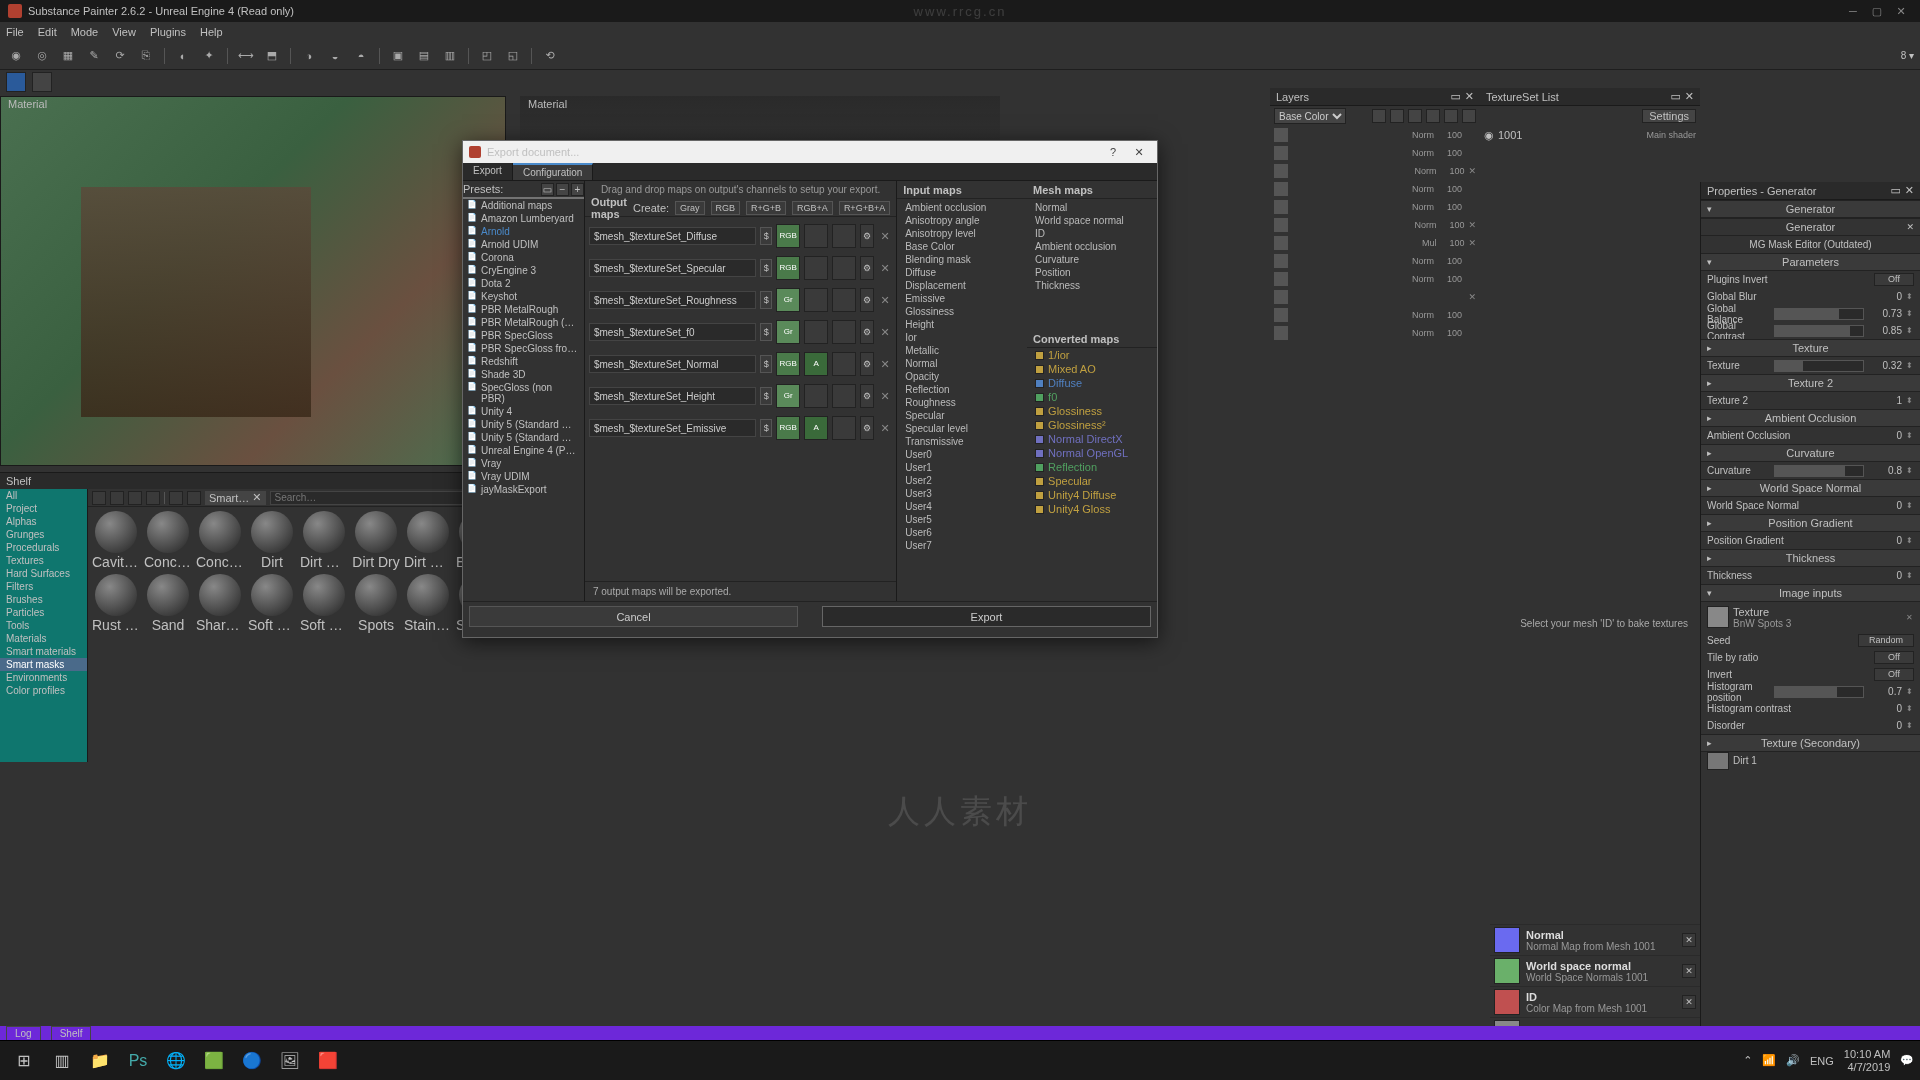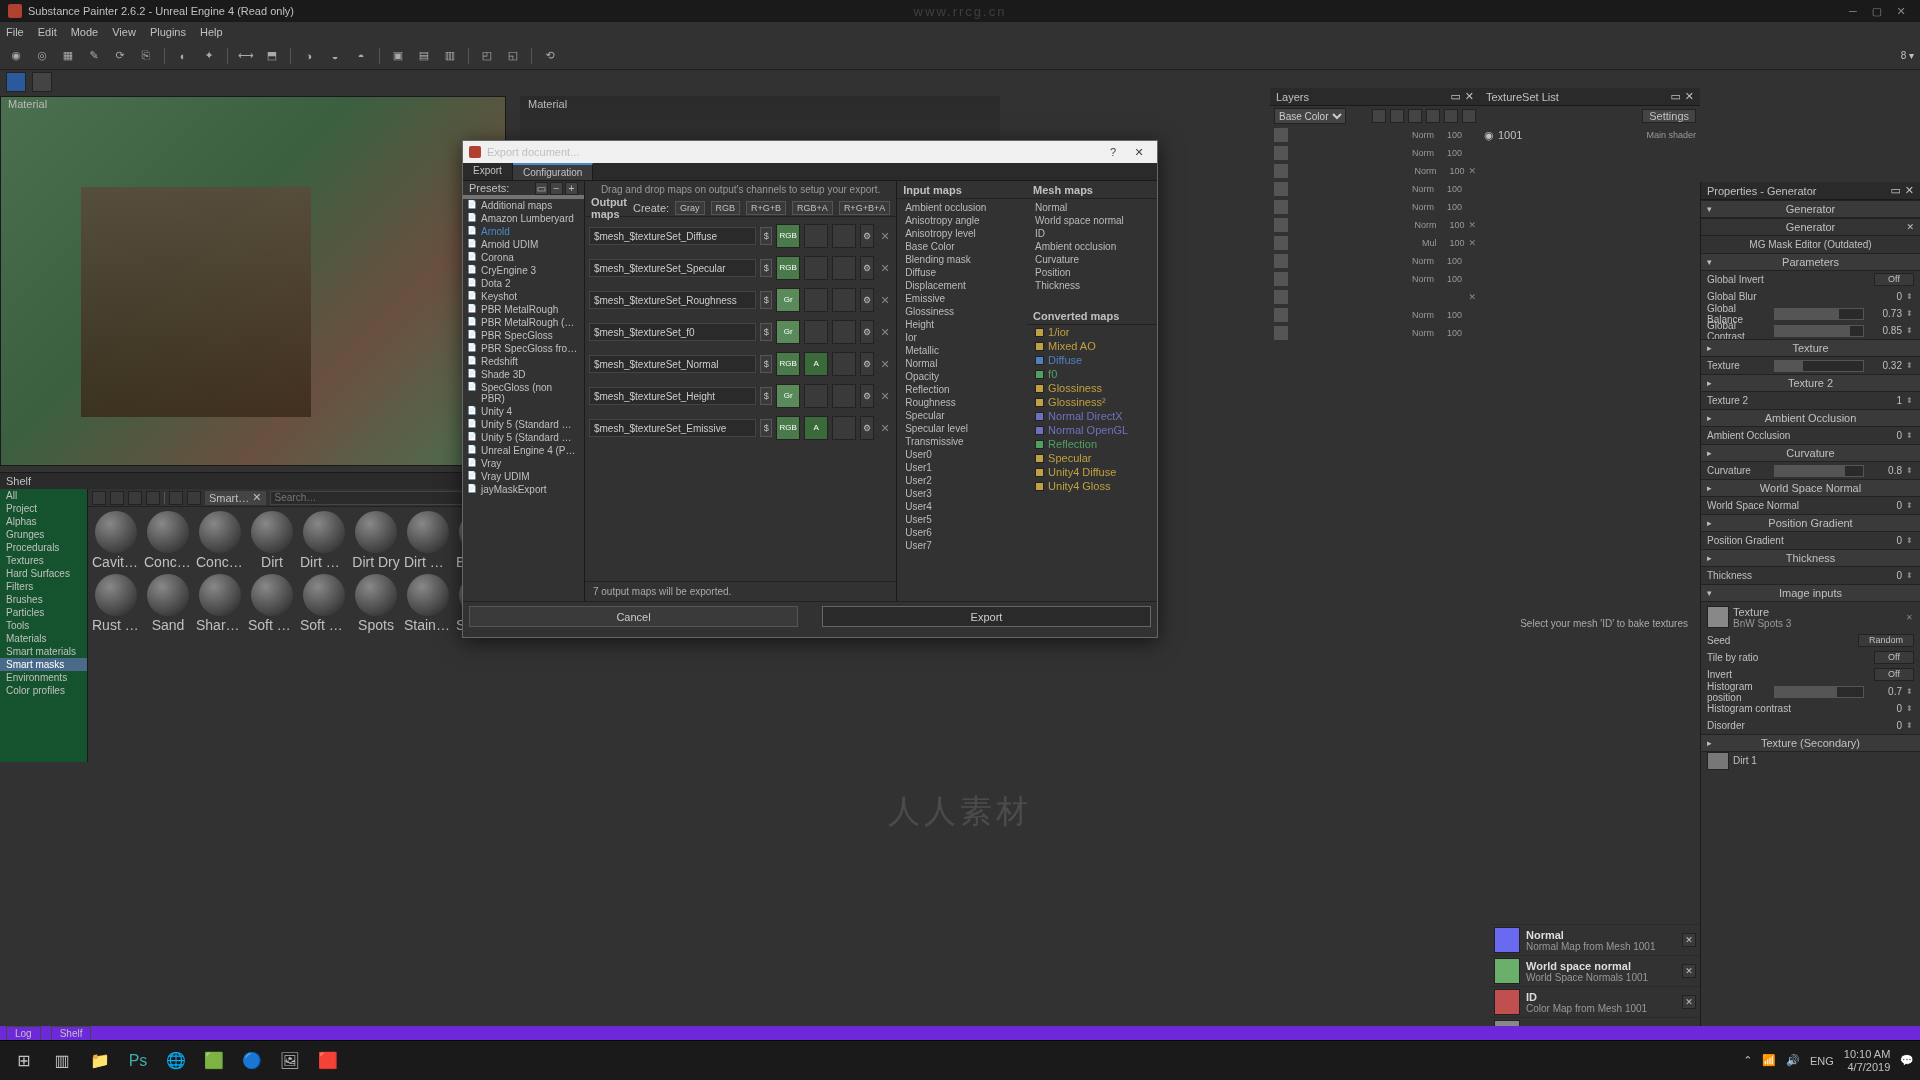--- a/index.html
+++ b/index.html
@@ -41,21 +41,21 @@
 .prop-row .label{flex:1;font-size:10px}
 .prop-row .slider{width:90px;height:12px;background:#2a2a2a;border:1px solid #555;position:relative}
 .prop-row .slider .fill{position:absolute;left:0;top:0;bottom:0;background:#555}
 .prop-row .value{width:34px;text-align:right;font-size:10px}
 .prop-row .spin{width:8px;color:#888;font-size:8px}
 .prop-row .toggle{width:40px;height:13px;background:#3a3a3a;border:1px solid #222;text-align:center;font-size:9px;line-height:11px}
 
 .shelf{position:absolute;left:0;bottom:20px;width:1010px;height:300px;background:#323232;border-top:1px solid #1a1a1a}
 .shelf-hdr{height:16px;background:#2a2a2a;padding:0 6px;display:flex;align-items:center}
 .shelf-body{display:flex;height:calc(100% - 16px)}
-.shelf-cats{width:88px;background:#14532d;border-right:1px solid #1a1a1a}
+.shelf-cats{width:88px;background:#0f766e;border-right:1px solid #1a1a1a}
 .shelf-cats div{padding:1px 6px;font-size:10px}
 .shelf-cats div.sel{background:#4a6a8a;color:#fff}
 .shelf-toolbar{height:18px;display:flex;align-items:center;padding:0 4px;gap:4px;border-bottom:1px solid #222}
 .shelf-toolbar .sbtn{width:14px;height:14px;background:#3a3a3a;border:1px solid #222}
 .shelf-toolbar .chip{background:#444;padding:0 4px;height:14px;display:flex;align-items:center;font-size:9px;gap:3px}
 .shelf-toolbar input{background:#2a2a2a;border:1px solid #444;height:14px;color:#ccc;padding:0 4px;flex:1;font-size:10px}
 .shelf-grid{flex:1;padding:4px;display:flex;flex-wrap:wrap;align-content:flex-start;gap:4px;overflow:hidden}
 .shelf-item{width:48px;display:flex;flex-direction:column;align-items:center;gap:1px}
 .shelf-item .thumb{width:42px;height:42px;border-radius:50%;background:radial-gradient(circle at 35% 30%,#888,#222)}
 .shelf-item .lbl{font-size:14px;text-align:center;white-space:nowrap;overflow:hidden;width:48px;text-overflow:ellipsis}
@@ -78,21 +78,21 @@
 .dlg-title{height:22px;background:#f0f0f0;color:#222;display:flex;align-items:center;padding:0 6px;justify-content:space-between}
 .dlg-title .l{display:flex;align-items:flex-end;gap:6px}
 .dlg-title .logo{width:12px;height:12px;background:#b04030;border-radius:2px}
 .dlg-title .r{display:flex;gap:2px}
 .dlg-title .r span{width:24px;height:18px;display:flex;align-items:center;justify-content:center;color:#444}
 .dlg-tabs{height:18px;background:#2a2a2a;display:flex;border-bottom:1px solid #1a1a1a}
 .dlg-tabs div{padding:2px 10px;font-size:10px;border-right:1px solid #1a1a1a}
 .dlg-tabs div.sel{background:#3a3a3a;border-top:2px solid #4a8aca}
 .dlg-body{display:flex;height:420px}
 .dlg-presets{width:122px;border-right:1px solid #1a1a1a;display:flex;flex-direction:column}
-.presets-hdr{height:18px;display:flex;align-items:center;padding:0 6px;justify-content:space-between;border-bottom:4px solid #737373}
+.presets-hdr{height:18px;display:flex;align-items:center;padding:0 0;justify-content:space-between;border-bottom:2px solid #737373}
 .presets-hdr .btns{display:flex;gap:2px}
 .presets-hdr .btns span{width:13px;height:13px;background:#444;border:1px solid #222;text-align:center;line-height:11px;font-size:10px}
 .presets-list{flex:1;overflow:auto}
 .presets-list div{padding:1px 6px 1px 18px;font-size:10px;position:relative;cursor:pointer}
 .presets-list div::before{content:"📄";position:absolute;left:4px;font-size:8px;color:#888}
 .presets-list div.sel{color:#4a8aca}
 .dlg-center{flex:1;display:flex;flex-direction:column;border-right:1px solid #1a1a1a}
 .dlg-hint{height:18px;text-align:center;font-size:10px;color:#999;line-height:18px}
 .dlg-maps-hdr{height:18px;display:flex;align-items:center;padding:0 6px;gap:6px;border-bottom:1px solid #222}
 .dlg-maps-hdr .lbl{flex:1;font-weight:bold}
@@ -327,21 +327,21 @@
       <span class="cfg">✕</span>
     </div>
   <div class="prop-row">
       <span class="label" style="text-align:center">MG Mask Editor (Outdated)</span>
     </div>
   <div class="prop-section-hdr">
       <span class="chev">▾</span>
       <span>Parameters</span>
     </div>
   <div class="prop-row">
-      <span class="label">Global Invert</span>
+      <span class="label">Plugins Invert</span>
       <span class="toggle">Off</span>
     </div>
   <div class="prop-row">
       <span class="label">Global Blur</span>
       <span class="value">0</span>
       <span class="spin">⬍</span>
     </div>
   <div class="prop-row">
       <span class="label">Global Balance</span>
       <span class="slider">
@@ -845,21 +845,21 @@
       <div class="sec-hdr">Mesh maps</div>
       <div class="list" id="dlg-meshmaps">
           <div>Normal</div>
           <div>World space normal</div>
           <div>ID</div>
           <div>Ambient occlusion</div>
           <div>Curvature</div>
           <div>Position</div>
           <div>Thickness</div>
         </div>
-      <div class="sec-hdr" style="margin-top:13px">Converted maps</div>
+      <div class="sec-hdr" style="margin-top:36px">Converted maps</div>
       <div class="list2" id="conv-maps">
           <div>
             <span class="sw" style="background:#c0a040"></span>
             <span style="color:#c0a040">1/ior</span>
           </div>
           <div>
             <span class="sw" style="background:#c0a040"></span>
             <span style="color:#c0a040">Mixed AO</span>
           </div>
           <div>

